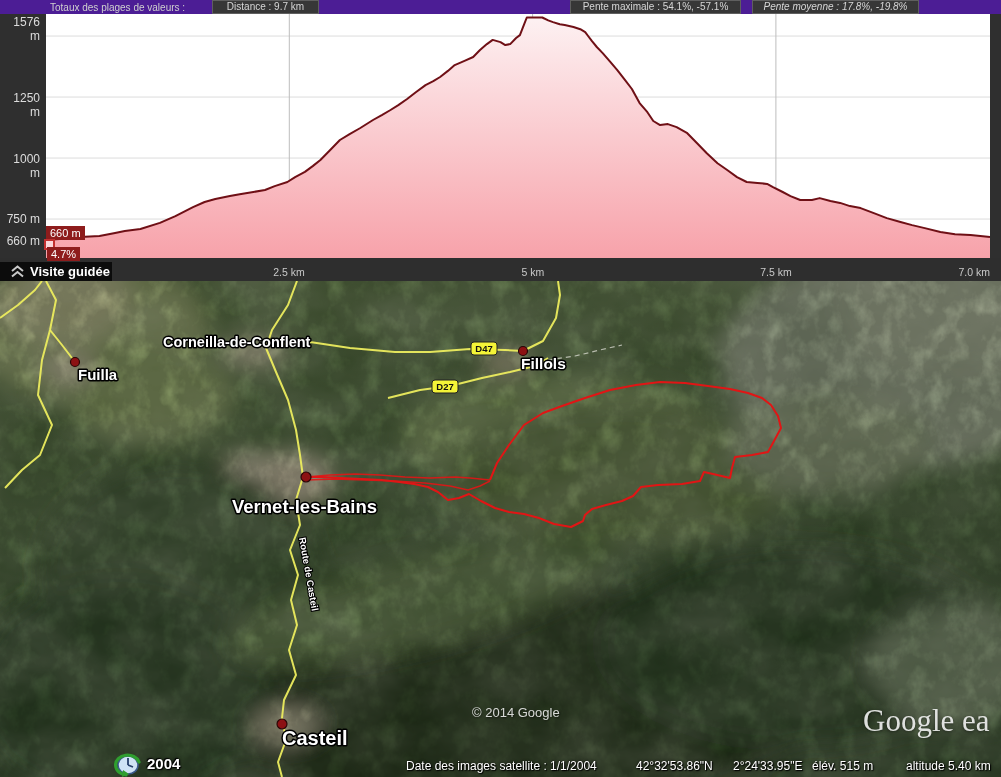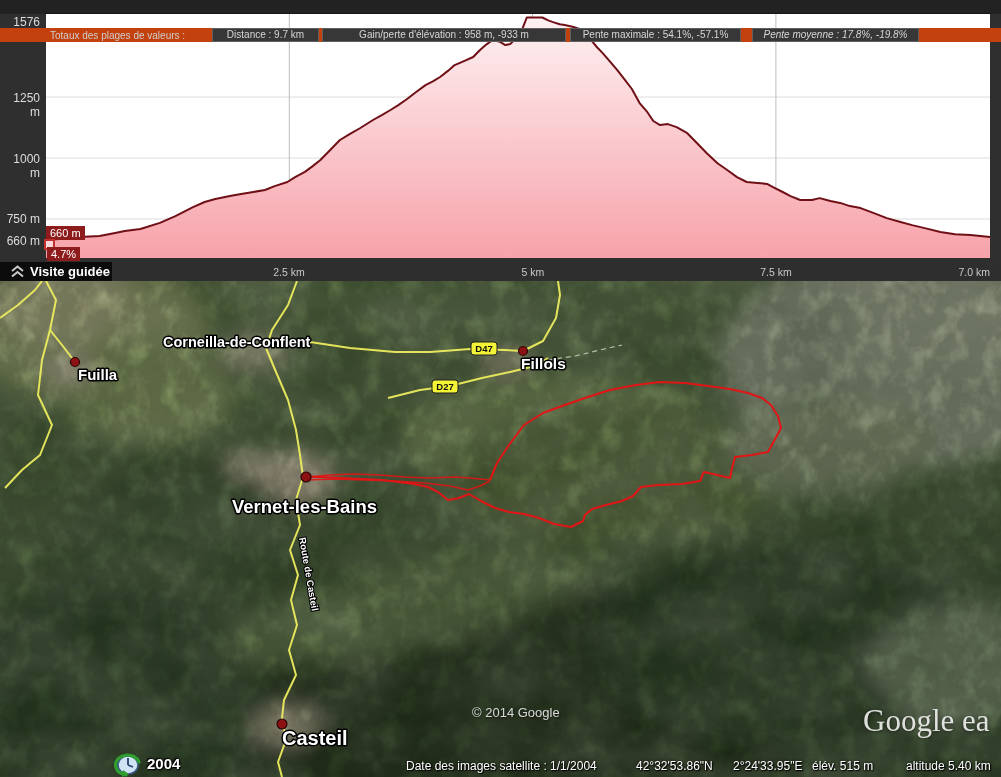--- a/index.html
+++ b/index.html
@@ -1,19 +1,19 @@
 <!DOCTYPE html>
 <html><head>
 <meta charset="utf-8">
 <style>
   html,body{margin:0;padding:0;background:#000;}
   #screen{position:relative;width:1001px;height:777px;overflow:hidden;
           font-family:"Liberation Sans","DejaVu Sans",sans-serif;background:#222;}
   
-  #topbar{position:absolute;left:0;top:0;width:1001px;height:14px;background:#c2410c;z-index:5;margin-top:28px;}
+  #topbar{position:absolute;left:0;top:0;width:1001px;height:14px;background:#4c1d95;z-index:5;}
   #topbar .prefix{position:absolute;left:50px;top:2px;font-size:10px;color:#cfcfcf;white-space:nowrap;}
   .statbox{position:absolute;top:0;height:12px;border:1px solid #5f5f5f;background:#373737;
            color:#d6d6d6;font-size:10px;line-height:12px;padding:0;text-align:center;
            white-space:nowrap;overflow:hidden;}
   
   #chart-left{position:absolute;left:0;top:14px;width:46px;height:244px;background:#2f2f2f;z-index:2;}
   #chart-right{position:absolute;left:990px;top:14px;width:11px;height:244px;background:#2f2f2f;z-index:2;}
   #plot{position:absolute;left:46px;top:14px;width:944px;height:244px;background:#fff;outline:1px solid #151515;}
   .ytick{position:absolute;width:40px;right:961px;text-align:right;font-size:12px;color:#dcdcdc;z-index:3;}
   #axisband{position:absolute;left:0;top:258px;width:1001px;height:23px;background:#2e2e2e;z-index:2;}
@@ -56,21 +56,20 @@
   #hist-icon{position:absolute;left:112px;top:750px;z-index:8;cursor:pointer;}
 </style>
 </head>
 <body>
 
 <div id="screen">
 
   <div id="topbar">
     <span class="prefix">Totaux des plages de valeurs :</span>
     <div class="statbox" style="left:212px;width:105px;">Distance : 9.7 km</div>
-    <div class="statbox" style="left:322px;width:242px;">Gain/perte d'élévation : 958 m, -933 m</div>
     <div class="statbox" style="left:570px;width:169px;">Pente maximale : 54.1%, -57.1%</div>
     <div class="statbox" style="left:752px;width:165px;font-style:italic;">Pente moyenne : 17.8%, -19.8%</div>
   </div>
 
   <div id="chart-left"></div>
   <div id="chart-right"></div>
   <div class="ytick" style="top:15px;">1576 m</div>
   <div class="ytick" style="top:91px;">1250 m</div>
   <div class="ytick" style="top:152px;padding-left:38px;">1000 m</div>
   <div class="ytick" style="top:212px;">750 m</div>

